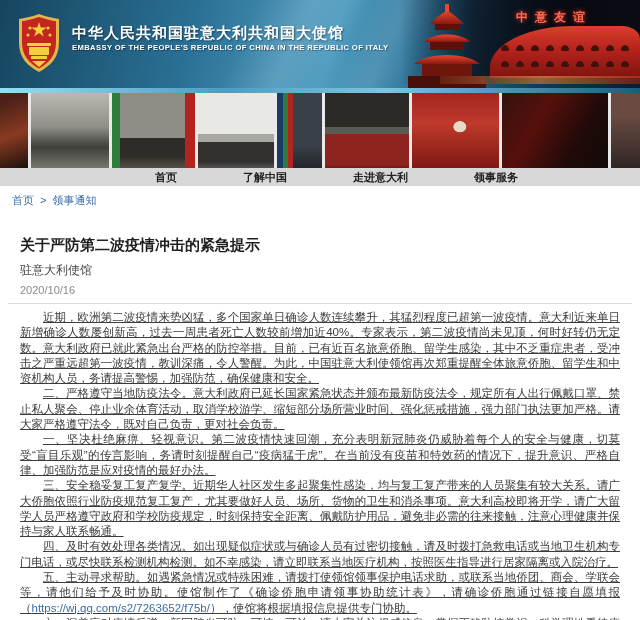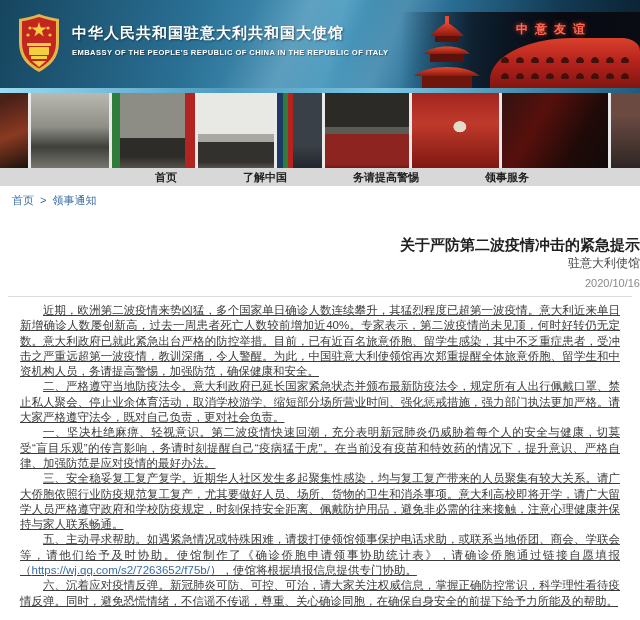--- a/index.html
+++ b/index.html
@@ -21,25 +21,25 @@
       linear-gradient(115deg, transparent 38%, rgba(255,255,255,0.14) 46%, transparent 54%),
       linear-gradient(115deg, transparent 55%, rgba(255,255,255,0.10) 60%, transparent 66%);
   }
   .header-strip {
     height: 5px;
     background: linear-gradient(90deg, #9adcf2 0%, #4e9cc0 35%, #7cc6e4 60%, #1d5b7d 100%);
   }
   .emblem { position: absolute; left: 18px; top: 13px; width: 42px; height: 60px; }
   .brand { position: absolute; left: 72px; top: 24px; color: #fff; }
   .brand-cn { font-size: 15px; font-weight: bold; letter-spacing: 1px; text-shadow: 1px 1px 2px rgba(0,0,0,.45); white-space: nowrap; }
-  .brand-en { margin-top: 5px; font-size: 7.6px; font-weight: bold; letter-spacing: .4px; text-shadow: 1px 1px 1px rgba(0,0,0,.4); white-space: nowrap; }
+  .brand-en { font-size: 7.6px; font-weight: bold; letter-spacing: .4px; text-shadow: 1px 1px 1px rgba(0,0,0,.4); white-space: nowrap; }
   .lang { position: absolute; left: 72px; top: 70px; display: flex; gap: 24px; margin-top: 28px; }
   .lang span { color: #fff; font-size: 11px; font-weight: bold; cursor: pointer; text-shadow: 1px 1px 1px rgba(0,0,0,.4); }
 
-  .scene { position: absolute; top: 12px; right: 0; width: 240px; height: 84px;
+  .scene { position: absolute; top: 0; right: 0; width: 240px; height: 84px;
     background: linear-gradient(90deg, rgba(8,16,28,0) 0%, rgba(8,12,22,.75) 30%, #070a12 65%, #0a0c14 100%); font-family: Liberation Serif, serif; }
   .temple { position: absolute; left: 2px; bottom: -4px; }
   .colosseum {
     position: absolute; right: 0; bottom: 6px; width: 150px; height: 52px;
     background: linear-gradient(180deg, #d9402c 0%, #b5231c 45%, #7e150f 100%);
     border-radius: 55% 12% 0 0 / 80% 25% 0 0;
   }
   .colosseum::before, .colosseum::after {
     content: ""; position: absolute; left: 8px; right: 4px; height: 11px;
     background: radial-gradient(circle at 7px 9px, #43100a 0 3.5px, transparent 4px);
@@ -78,23 +78,23 @@
   .nav-item { cursor: pointer; white-space: nowrap; }
   .nav-item:nth-child(1) { margin-left: 155px; }
   .nav-item + .nav-item { margin-left: 66px; }
 
   
   .breadcrumb { margin: 7px 0 0 12px; font-size: 11px; color: #3a6ea5; }
   .breadcrumb .crumb { cursor: pointer; }
   .breadcrumb .sep { margin: 0 3px; color: #3a6ea5; }
 
   
-  .article-head { margin-top: 28px; text-align: right; }
+  .article-head { margin-top: 28px; text-align: left; padding-left: 20px; }
   .article-title { font-size: 15px; font-weight: bold; color: #1f1f1f; }
-  .article-source { font-size: 12px; color: #4a4a4a; }
+  .article-source { margin-top: 7px; font-size: 12px; color: #4a4a4a; }
   .article-date { margin-top: 5px; font-size: 11px; color: #8a8a8a; }
   .divider { border-bottom: 1px solid #dcdcdc; margin: 7px 8px 0; }
 
   .article-body { padding: 6px 20px 0; }
   .article-body p {
     font-size: 11.5px; line-height: 15.3px; color: #3c3c3c;
     text-align: justify; text-indent: 2em; text-decoration: underline;
   }
   .article-body a { color: #3a6ea5; text-decoration: none; cursor: pointer; }
 </style>
@@ -155,21 +155,21 @@
   <div class="photo ph5"></div>
   <div class="photo ph6"></div>
   <div class="photo ph7"></div>
   <div class="photo ph8"></div>
   <div class="photo ph9"></div>
 </div>
 
 <div class="nav">
   <span class="nav-item">首页</span>
   <span class="nav-item">了解中国</span>
-  <span class="nav-item">务请提高警惕</span>
+  <span class="nav-item">走进意大利</span>
   <span class="nav-item">领事服务</span>
 </div>
 
 <div class="breadcrumb">
   <span class="crumb">首页</span>
   <span class="sep">&gt;</span>
   <span class="crumb">领事通知</span>
 </div>
 
 <div class="article-head">
@@ -177,16 +177,17 @@
   <div class="article-source">驻意大利使馆</div>
   <div class="article-date">2020/10/16</div>
 </div>
 <div class="divider"></div>
 
 <div class="article-body">
   <p>近期，欧洲第二波疫情来势凶猛，多个国家单日确诊人数连续攀升，其猛烈程度已超第一波疫情。意大利近来单日新增确诊人数屡创新高，过去一周患者死亡人数较前增加近40%。专家表示，第二波疫情尚未见顶，何时好转仍无定数。意大利政府已就此紧急出台严格的防控举措。目前，已有近百名旅意侨胞、留学生感染，其中不乏重症患者，受冲击之严重远超第一波疫情，教训深痛，令人警醒。为此，中国驻意大利使领馆再次郑重提醒全体旅意侨胞、留学生和中资机构人员，务请提高警惕，加强防范，确保健康和安全。</p>
   <p>二、严格遵守当地防疫法令。意大利政府已延长国家紧急状态并颁布最新防疫法令，规定所有人出行佩戴口罩、禁止私人聚会、停止业余体育活动，取消学校游学、缩短部分场所营业时间、强化惩戒措施，强力部门执法更加严格。请大家严格遵守法令，既对自己负责，更对社会负责。</p>
   <p>一、坚决杜绝麻痹、轻视意识。第二波疫情快速回潮，充分表明新冠肺炎仍威胁着每个人的安全与健康，切莫受“盲目乐观”的传言影响，务请时刻提醒自己“疫病猛于虎”。在当前没有疫苗和特效药的情况下，提升意识、严格自律、加强防范是应对疫情的最好办法。</p>
   <p>三、安全稳妥复工复产复学。近期华人社区发生多起聚集性感染，均与复工复产带来的人员聚集有较大关系。请广大侨胞依照行业防疫规范复工复产，尤其要做好人员、场所、货物的卫生和消杀事项。意大利高校即将开学，请广大留学人员严格遵守政府和学校防疫规定，时刻保持安全距离、佩戴防护用品，避免非必需的往来接触，注意心理健康并保持与家人联系畅通。</p>
+  <p>四、及时有效处理各类情况。如出现疑似症状或与确诊人员有过密切接触，请及时拨打急救电话或当地卫生机构专门电话，或尽快联系检测机构检测。如不幸感染，请立即联系当地医疗机构，按照医生指导进行居家隔离或入院治疗。</p>
   <p><span>五、主动寻求帮助。如遇紧急情况或特殊困难，请拨打使领馆领事保护电话求助，或联系当地侨团、商会、学联会等，请他们给予及时协助。使馆制作了《确诊侨胞申请领事协助统计表》，请确诊侨胞通过链接自愿填报（</span><a>https://wj.qq.com/s2/7263652/f75b/</a><span>），使馆将根据填报信息提供专门协助。</span></p>
   <p>六、沉着应对疫情反弹。新冠肺炎可防、可控、可治，请大家关注权威信息，掌握正确防控常识，科学理性看待疫情反弹。同时，避免恐慌情绪，不信谣不传谣，尊重、关心确诊同胞，在确保自身安全的前提下给予力所能及的帮助。</p>
 
 </div>
 
 </body></html>

